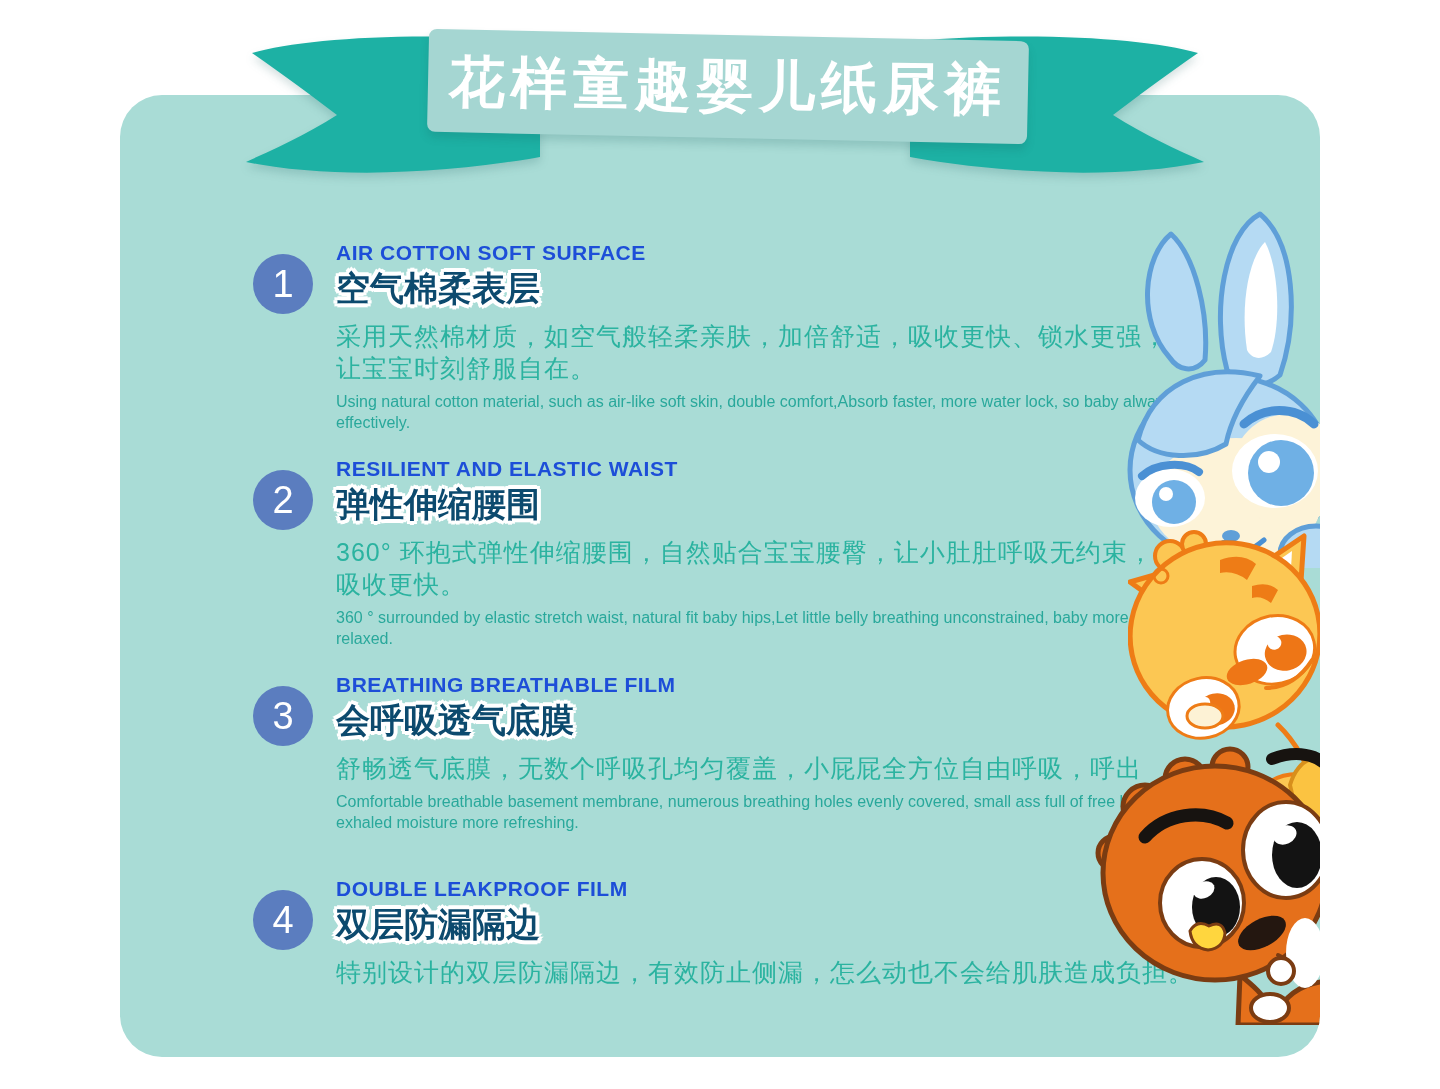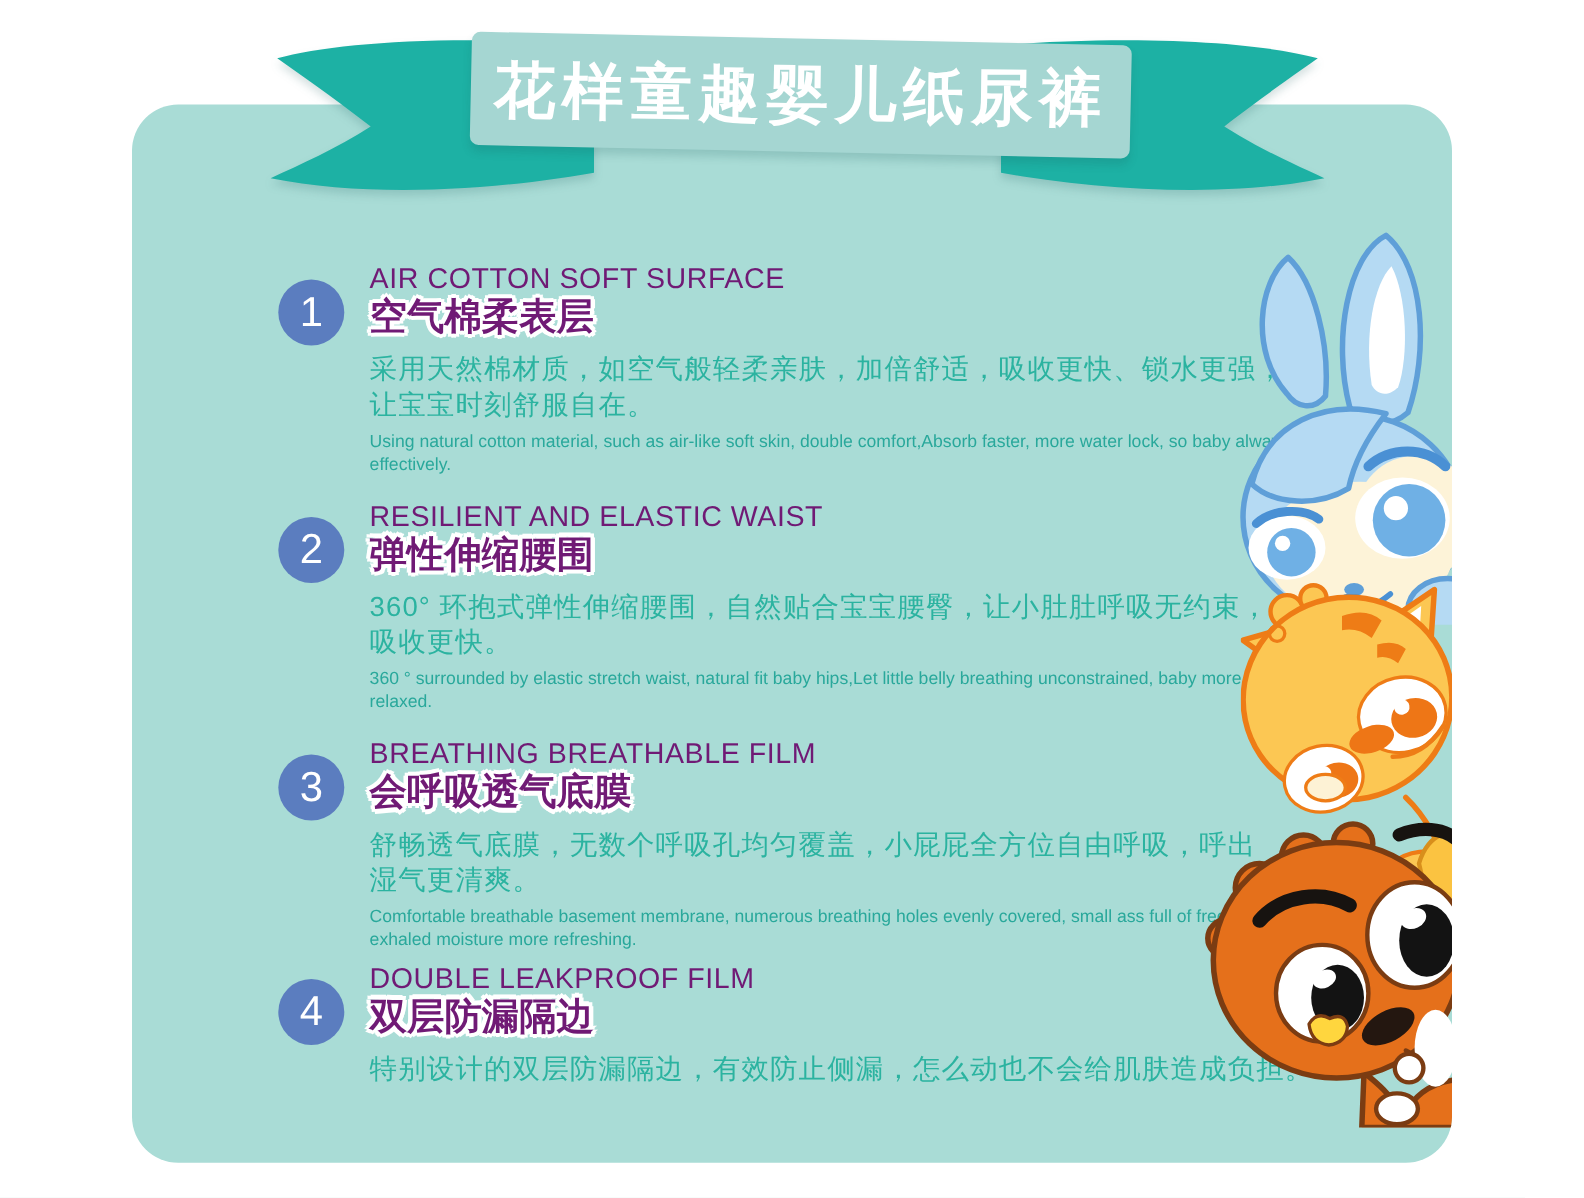--- a/index.html
+++ b/index.html
@@ -25,23 +25,23 @@
     color:#ffffff;font-size:56px;font-weight:bold;letter-spacing:6px;
     white-space:nowrap;transform:rotate(-.4deg);
   }
   
   .feature{position:absolute;left:133px;display:flex;gap:23px;}
   .badge{
     width:60px;height:60px;border-radius:50%;background:#5b7dbf;flex:0 0 60px;
     display:flex;align-items:center;justify-content:center;margin-top:14px;
   }
   .badge span{color:#ffffff;font-size:38px;line-height:1;}
-  .en-title{color:#701a75;font-size:26px;font-weight:normal;letter-spacing:.5px;line-height:26px;}
+  .en-title{color:#1d4ed8;font-size:21px;font-weight:bold;letter-spacing:.5px;line-height:26px;}
   .zh-title{
-    color:#701a75;font-size:34px;font-weight:bold;line-height:40px;margin-top:2px;
+    color:#0c4a6e;font-size:34px;font-weight:bold;line-height:40px;margin-top:2px;
     text-shadow:-3px -3px 0 #fff,3px -3px 0 #fff,-3px 3px 0 #fff,3px 3px 0 #fff,
                  0 -4px 0 #fff,0 4px 0 #fff,-4px 0 0 #fff,4px 0 0 #fff;
   }
   .zh-body{color:#2bb3a0;font-size:25px;line-height:32px;margin-top:12px;letter-spacing:1px;}
   .en-body{color:#29a89b;font-size:16px;line-height:21px;margin-top:7px;}
   
   .mascot{position:absolute;}
 </style>
 </head>
 <body>
@@ -86,21 +86,20 @@
 
   <section class="feature" style="top:577px">
     <div class="badge">
       <span>3</span>
     </div>
     <div class="texts">
       <div class="en-title">BREATHING BREATHABLE FILM</div>
       <div class="zh-title">会呼吸透气底膜</div>
       <div class="zh-body">
         <div>舒畅透气底膜，无数个呼吸孔均匀覆盖，小屁屁全方位自由呼吸，呼出</div>
-        <div>湿气更清爽。</div>
       </div>
       <div class="en-body">
         <div>Comfortable breathable basement membrane, numerous breathing holes evenly covered, small ass full of free breathing,</div>
         <div>exhaled moisture more refreshing.</div>
       </div>
     </div>
   </section>
 
   <section class="feature" style="top:781px">
     <div class="badge">

